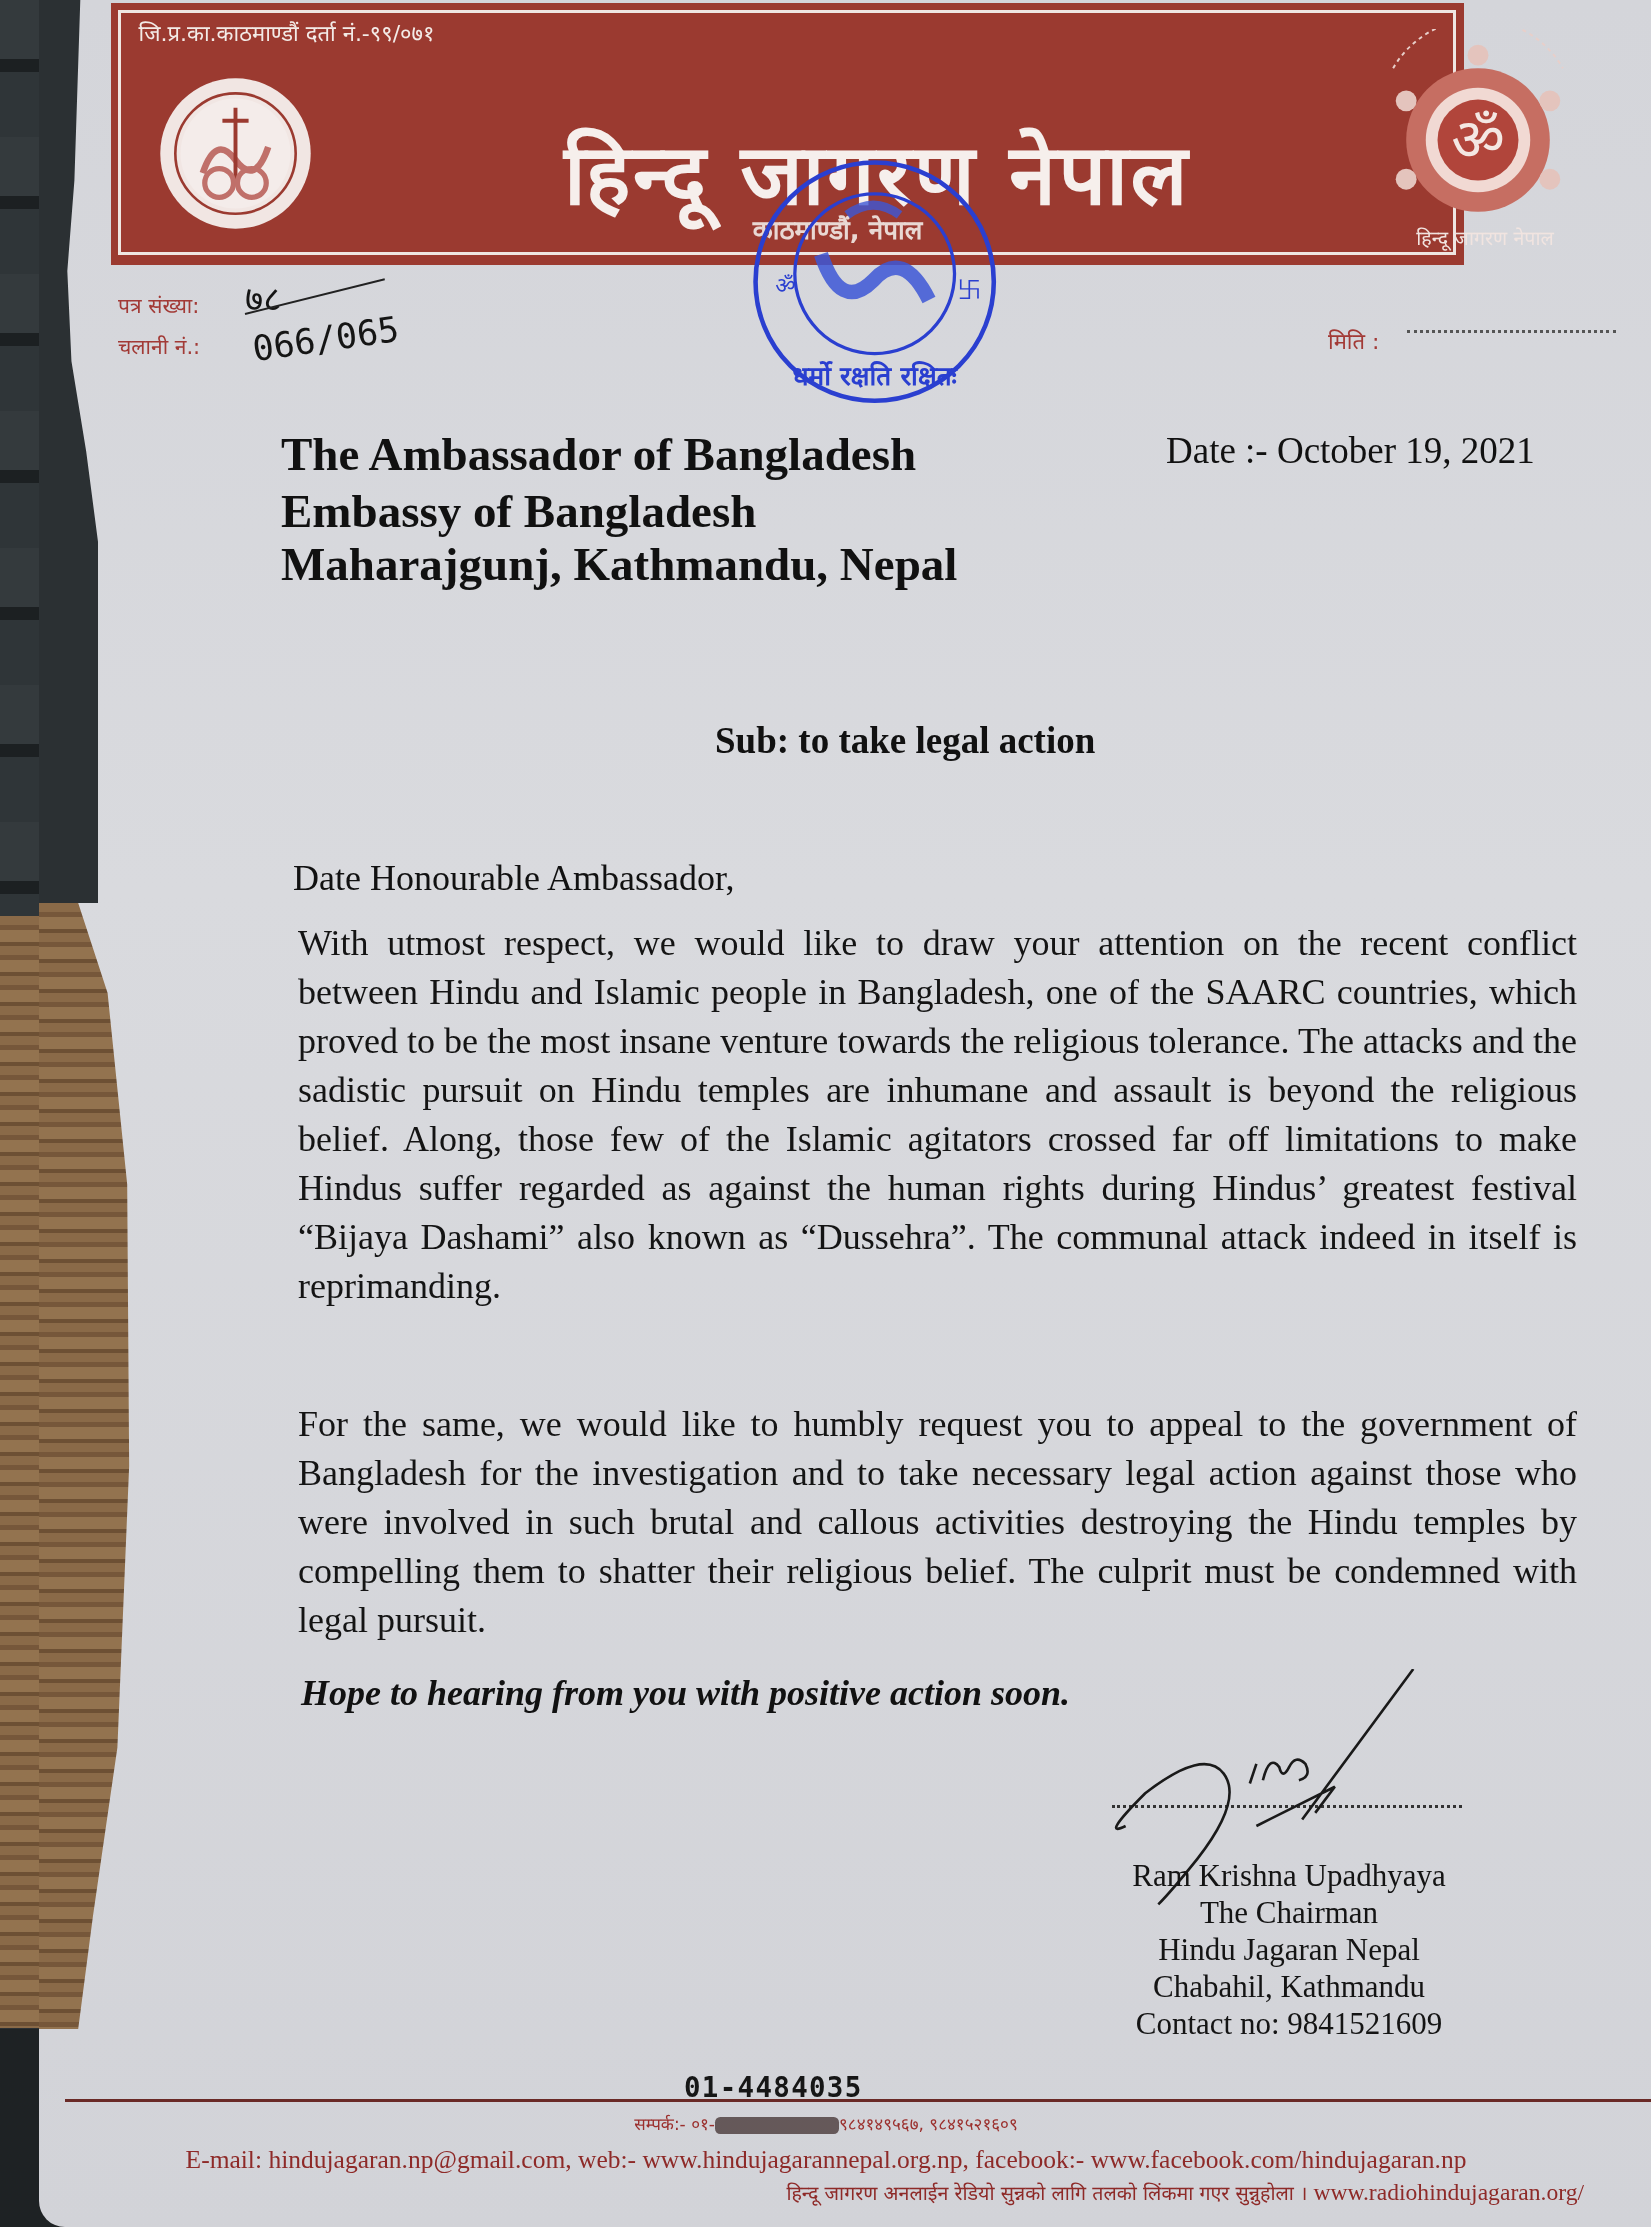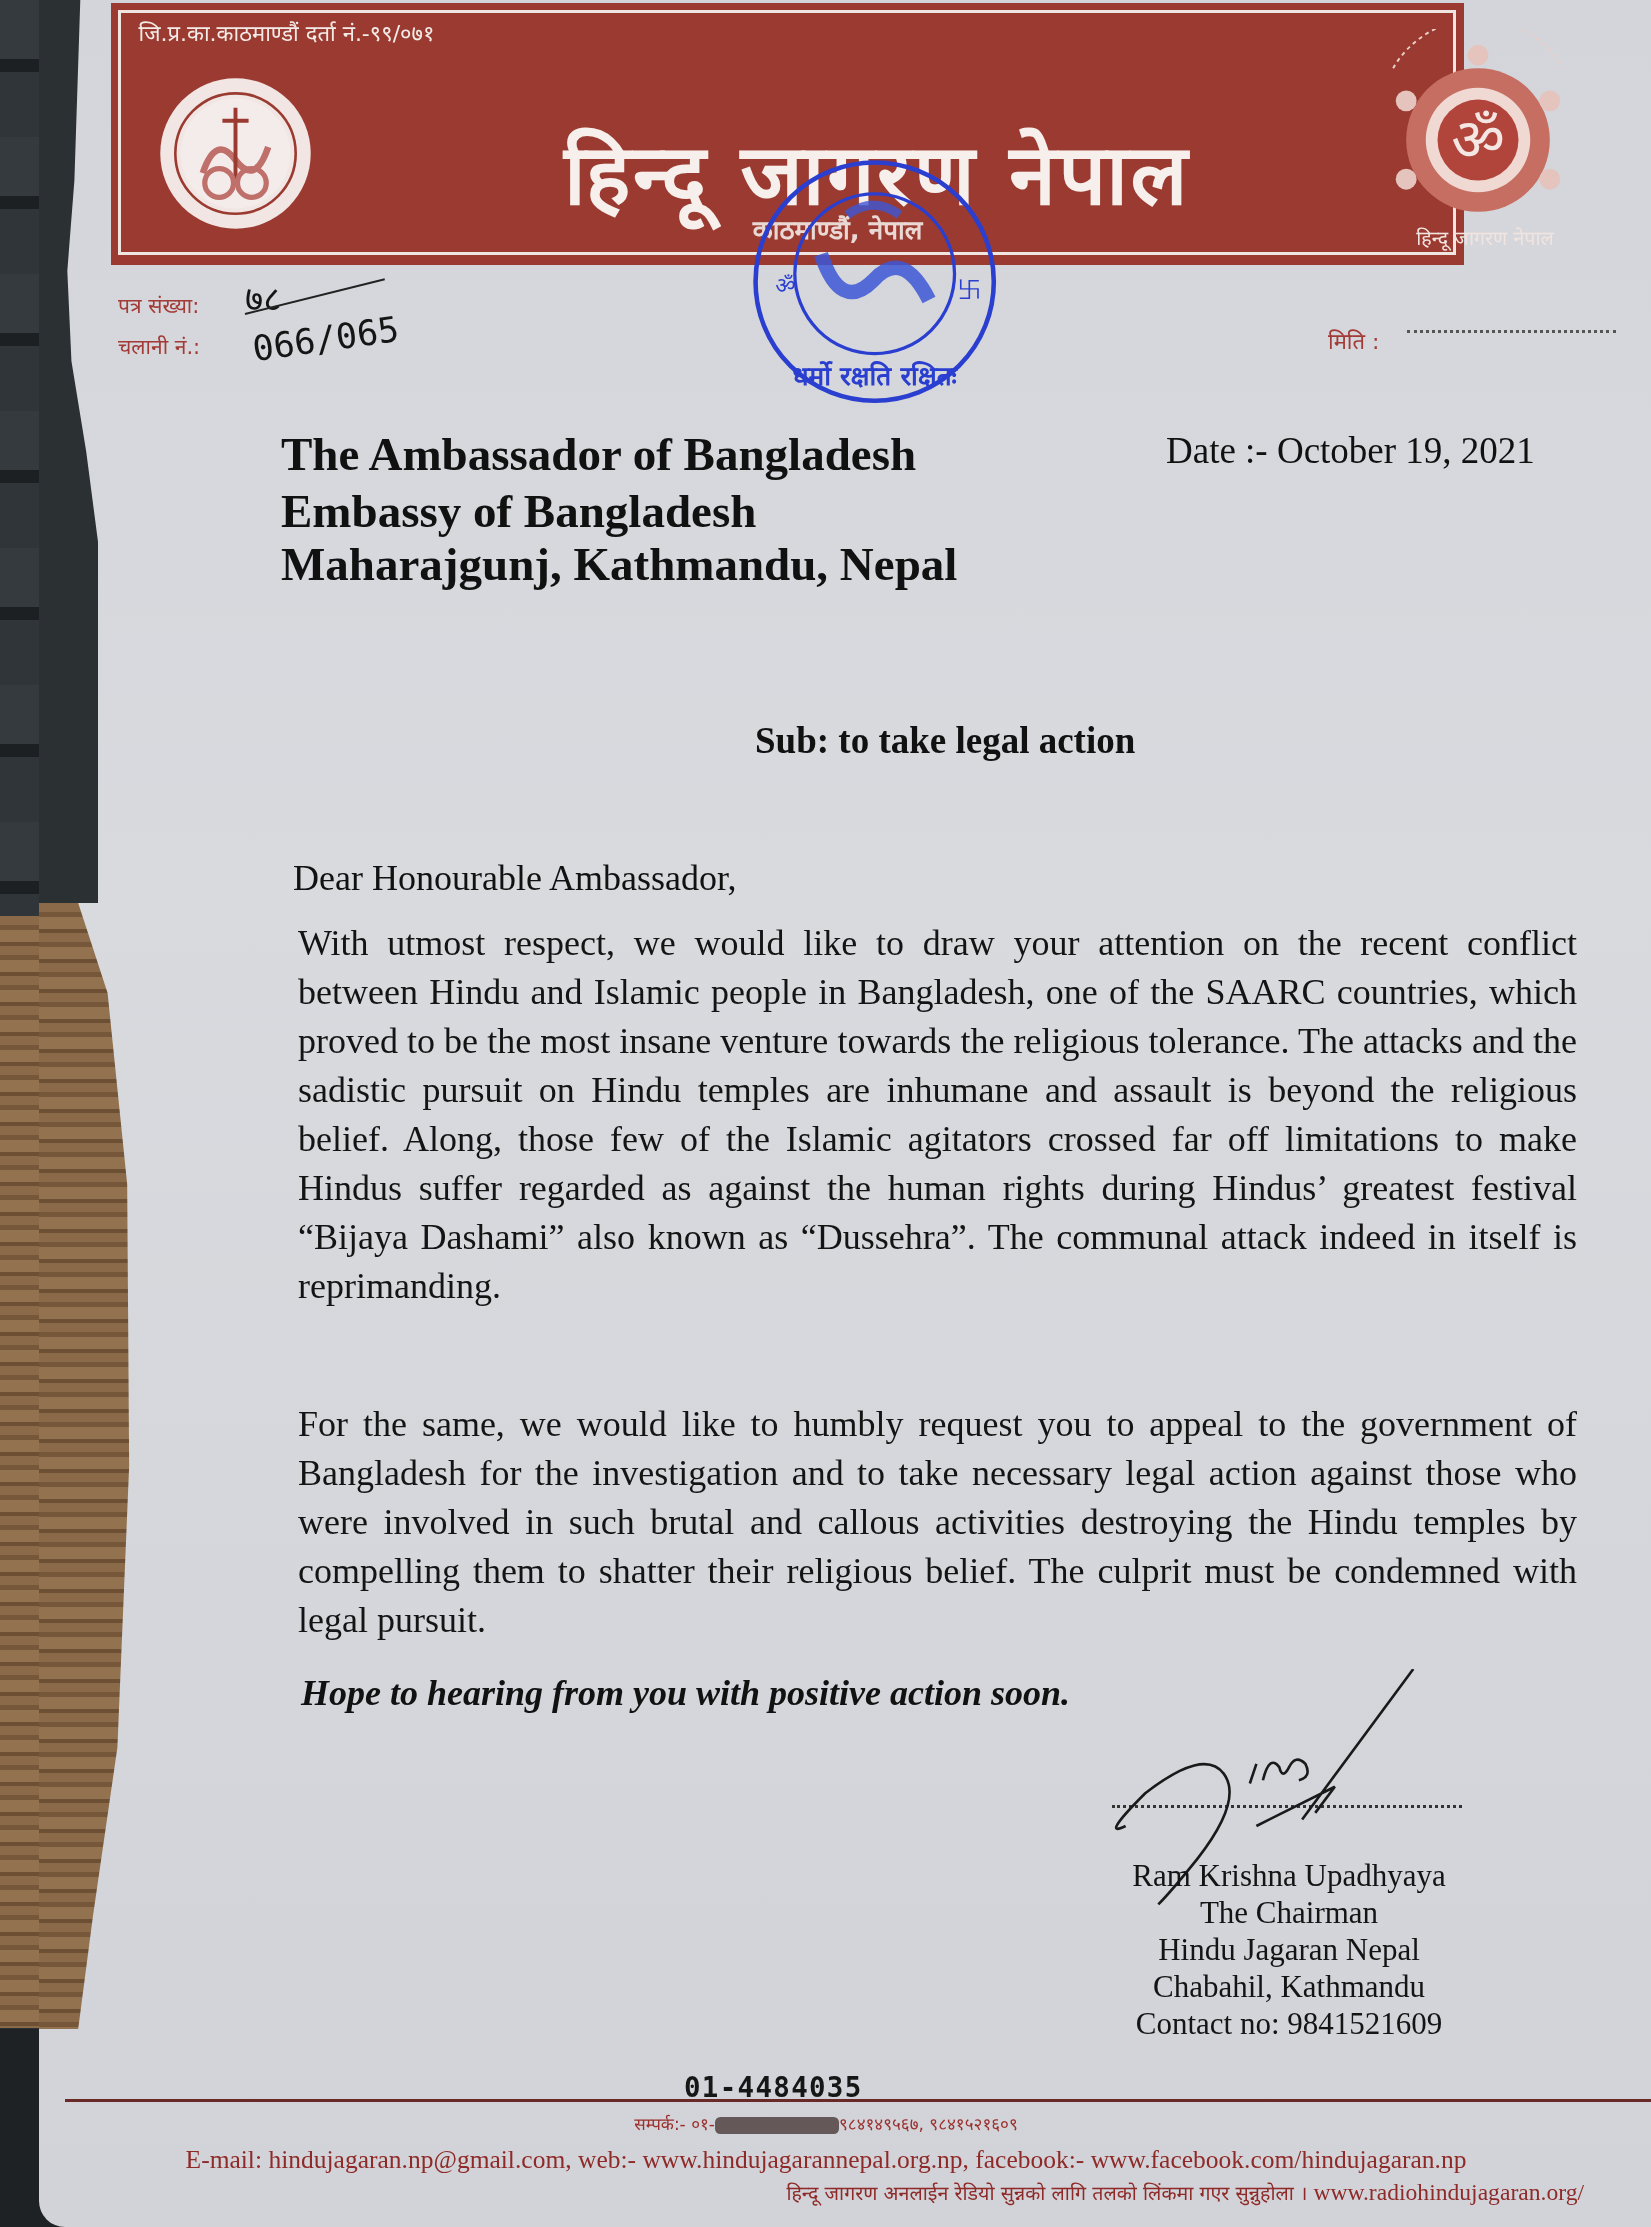--- a/index.html
+++ b/index.html
@@ -47,21 +47,21 @@
 
   .ref { position:absolute; font-family:"DejaVu Sans",sans-serif; color:#a23a36; font-size:21px; }
   .ref-hand { position:absolute; font-family:"DejaVu Sans Mono",monospace; color:#151515; font-size:35px; }
   .ref-line { position:absolute; left:245px; top:313px; width:144px; height:2px; background:#222; transform:rotate(-14deg); transform-origin:left center; }
 
   .miti { position:absolute; left:1328px; top:325px; font-family:"DejaVu Sans",sans-serif; color:#a23a36; font-size:22px; }
   .miti-dots { position:absolute; left:1407px; top:330px; width:209px; border-bottom:3.3px dotted #555; }
 
   .addr { position:absolute; left:281px; font-weight:bold; font-size:47px; color:#111; }
   .date { position:absolute; left:1166px; top:429px; font-size:37px; color:#111; }
-  .subject { position:absolute; left:715px; top:719px; font-weight:bold; font-size:37px; color:#111;margin-left:40px; }
+  .subject { position:absolute; left:715px; top:719px; font-weight:bold; font-size:37px; color:#111; }
   .salutation { position:absolute; left:293px; top:857px; font-size:36px; color:#111; }
 
   .para { position:absolute; left:298px; width:1279px; font-size:36px; color:#141414;
     line-height:49px; text-align:justify; }
   .closing { position:absolute; left:301px; top:1672px; font-weight:bold; font-size:36px; color:#111;font-style:italic; }
 
   .sig-dots { position:absolute; left:1112px; top:1805px; width:350px; border-bottom:3.9px dotted #333; }
   .signature { position:absolute; left:1106px; top:1669px; width:340px; height:242px; }
   .sig-block { position:absolute; left:1106px; top:1857px; width:366px; text-align:center; font-size:31px; color:#141414; line-height:37px; }
 
@@ -136,21 +136,21 @@
 
 <div class="miti">मिति :</div>
 <div class="miti-dots"></div>
 
 <div class="addr" style="top:427px;">The Ambassador of Bangladesh</div>
 <div class="addr" style="top:484px;">Embassy of Bangladesh</div>
 <div class="addr" style="top:537px;">Maharajgunj, Kathmandu, Nepal</div>
 <div class="date">Date :- October 19, 2021</div>
 
 <div class="subject">Sub: to take legal action</div>
-<div class="salutation">Dear Honourable Ambassador,</div>
+<div class="salutation">Date Honourable Ambassador,</div>
 
 <div class="para" style="top:919px;">With utmost respect, we would like to draw your attention on the recent conflict between Hindu and Islamic people in Bangladesh, one of the SAARC countries, which proved to be the most insane venture towards the religious tolerance. The attacks and the sadistic pursuit on Hindu temples are inhumane and assault is beyond the religious belief. Along, those few of the Islamic agitators crossed far off limitations to make Hindus suffer regarded as against the human rights during Hindus’ greatest festival “Bijaya Dashami” also known as “Dussehra”. The communal attack indeed in itself is reprimanding.</div>
 <div class="para" style="top:1400px;">For the same, we would like to humbly request you to appeal to the government of Bangladesh for the investigation and to take necessary legal action against those who were involved in such brutal and callous activities destroying the Hindu temples by compelling them to shatter their religious belief. The culprit must be condemned with legal pursuit.</div>
 <div class="closing">Hope to hearing from you with positive action soon.</div>
 
 <div class="sig-dots"></div>
 <svg class="signature" viewBox="0 0 520 370">
   <path d="M30 240 q-40 20 30 -50 q90 -70 120 -30 q30 40 -40 130 q-40 50 -60 70" fill="none" stroke="#1a1a1a" stroke-width="4"></path>
   <path d="M220 175 l10 -30 M240 170 q10 -40 25 -20 q5 20 15 0 q10 -20 25 -5 q10 20 -10 25" fill="none" stroke="#1a1a1a" stroke-width="4"></path>
   <path d="M230 240 l120 -60 l-30 40 M300 230 L470 0" fill="none" stroke="#1a1a1a" stroke-width="4"></path>

